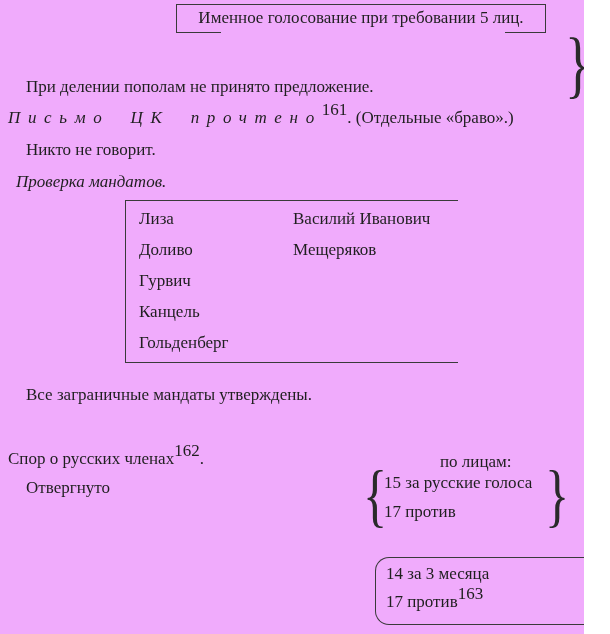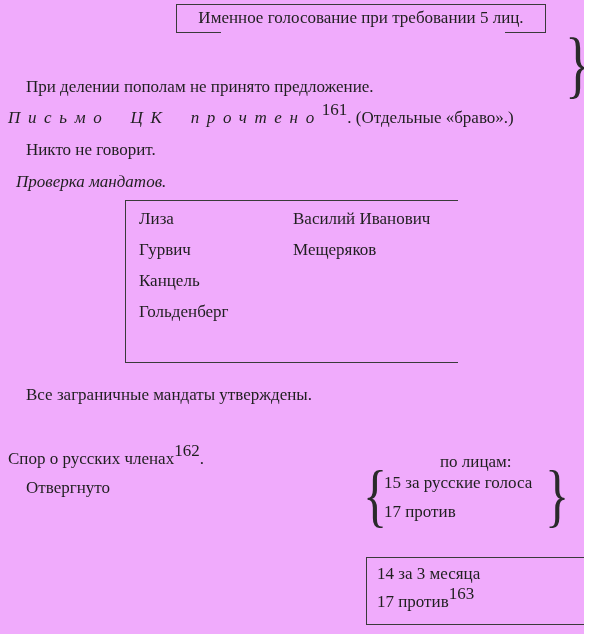--- a/index.html
+++ b/index.html
@@ -73,25 +73,26 @@
     border-bottom: 1px solid #3a3a3a;
   }
   .mcol { position: absolute; top: 2px; }
   .mcol-1 { left: 13px; }
   .mcol-2 { left: 167px; }
   .mrow { height: 31px; line-height: 31px; white-space: nowrap; }
 
   
   .tally-box {
     position: absolute;
-    left: 366px; top: 557px;
+    left: 375px; top: 557px;
     width: 235px; height: 66px;
     border-top: 1px solid #3a3a3a;
     border-left: 1px solid #3a3a3a;
     border-bottom: 1px solid #3a3a3a;
+    border-radius: 14px;
   }
   .trow { position: absolute; left: 10px; white-space: nowrap; }
   .trow-1 { top: 6px; }
   .trow-2 { top: 34px; }
 
   .vline { position: absolute; left: 384px; white-space: nowrap; }
   .vline-1 { top: 473px; }
   .vline-2 { top: 502px; }
 </style>
 </head>
@@ -113,20 +114,21 @@
   <div class="abs indent0" style="top:108px;">
     <span class="spaced">Письмо ЦК прочтено</span><sup class="fnote">161</sup><span>. (Отдельные «браво».)</span>
   </div>
 
   <div class="abs indent1" style="top:140px;">Никто не говорит.</div>
   <div class="abs indent0 italic" style="top:172px;">Проверка мандатов.</div>
 
   <div class="mandates-box">
     <div class="mcol mcol-1">
       <div class="mrow">Лиза</div>
+      <div class="mrow">Доливо</div>
       <div class="mrow">Гурвич</div>
       <div class="mrow">Канцель</div>
       <div class="mrow">Гольденберг</div>
     </div>
     <div class="mcol mcol-2">
       <div class="mrow">Василий Иванович</div>
       <div class="mrow">Мещеряков</div>
     </div>
   </div>
 

